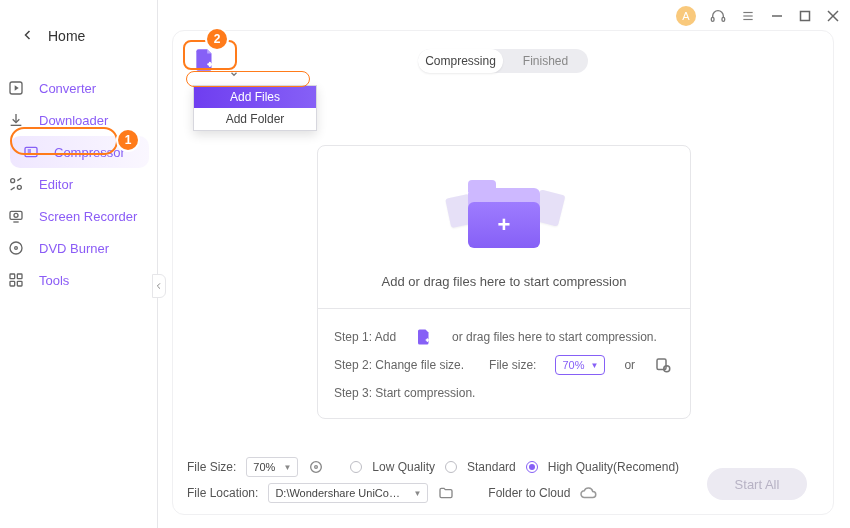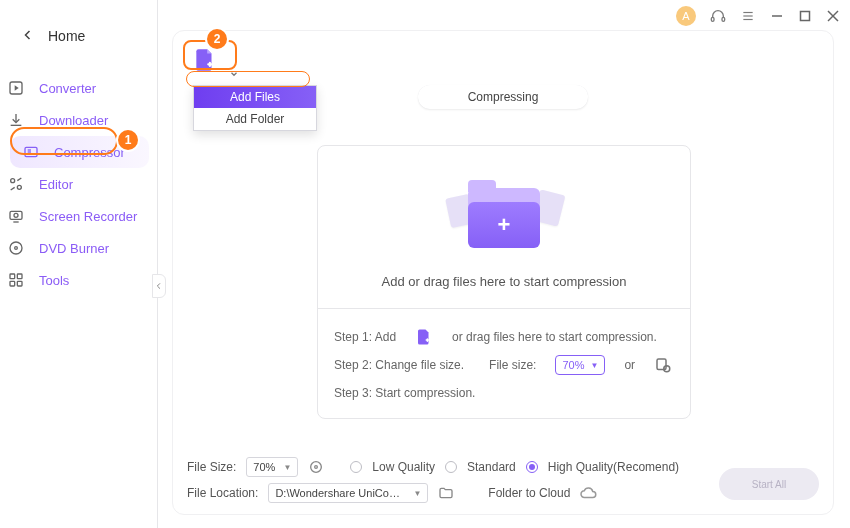--- a/index.html
+++ b/index.html
@@ -124,21 +124,20 @@
     color:#fff;
   }
 
   
   .tabs {
     position:absolute; left:50%; top:18px; transform:translateX(-50%);
     width:170px; height:24px;
     background:#ececf0; border-radius:12px;
     display:flex; align-items:center;
     font-size:12px;
-    margin-top:36px;
   }
   .tab { flex:1; text-align:center; line-height:24px; color:#888; }
   .tab.active {
     background:#fff; color:#444;
     border-radius:12px; box-shadow:0 1px 2px rgba(0,0,0,0.08);
   }
 
   
   .droparea {
     position:absolute; left:144px; top:114px;
@@ -206,25 +205,25 @@
     background:#fff;
   }
   .select .caret { font-size:8px; color:#888; }
   .radio { width:12px; height:12px; border:1px solid #bdbdc4; border-radius:50%; display:inline-block; position:relative; }
   .radio.checked { border-color: var(--accent); }
   .radio.checked::after { content:""; position:absolute; inset:2px; background:var(--accent); border-radius:50%; }
   .gear-s { color:#888; display:inline-flex; }
   .folder-s { color:#888; display:inline-flex; }
   .cloud-s { color:#999; display:inline-flex; }
   .start-btn {
-    position:absolute; right:0; bottom:6px;
+    position:absolute; right:12px; bottom:6px;
     width:100px; height:32px; border-radius:16px;
     background:#eceaf2; color:#b7b2c4;
     display:flex; align-items:center; justify-content:center;
-    font-size:10px;
+    font-size:13px;
     margin-top:16px;
   }
 </style>
 </head>
 <body>
 
 <div class="titlebar">
   <div class="avatar">
       <span>A</span>
     </div>
@@ -373,20 +372,21 @@
         </svg>
     </div>
     <div class="add-dropdown">
       <div class="dd-item selected"><span>Add Files</span></div>
       <div class="dd-item"><span>Add Folder</span></div>
     </div>
   </div>
 
   <div class="tabs">
     <div class="tab active"><span>Compressing</span></div>
+    <div class="tab"><span>Finished</span></div>
   </div>
 
   <div class="droparea">
     <div class="drop-illust">
       <div class="sheet a"></div>
       <div class="sheet b"></div>
       <div class="folder-tab"></div>
       <div class="folder-back"></div>
       <div class="folder-front">
           <span class="folder-plus">+</span>

